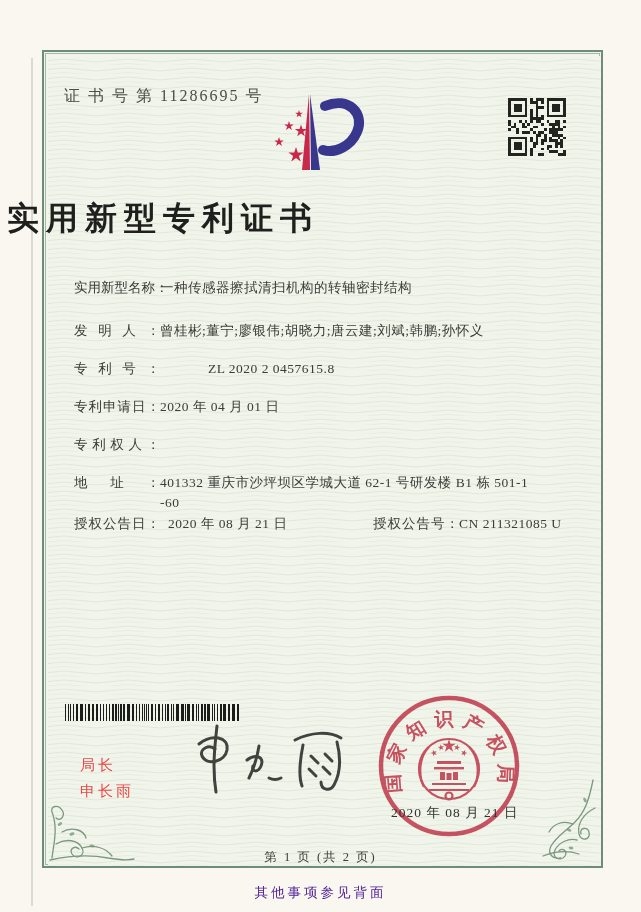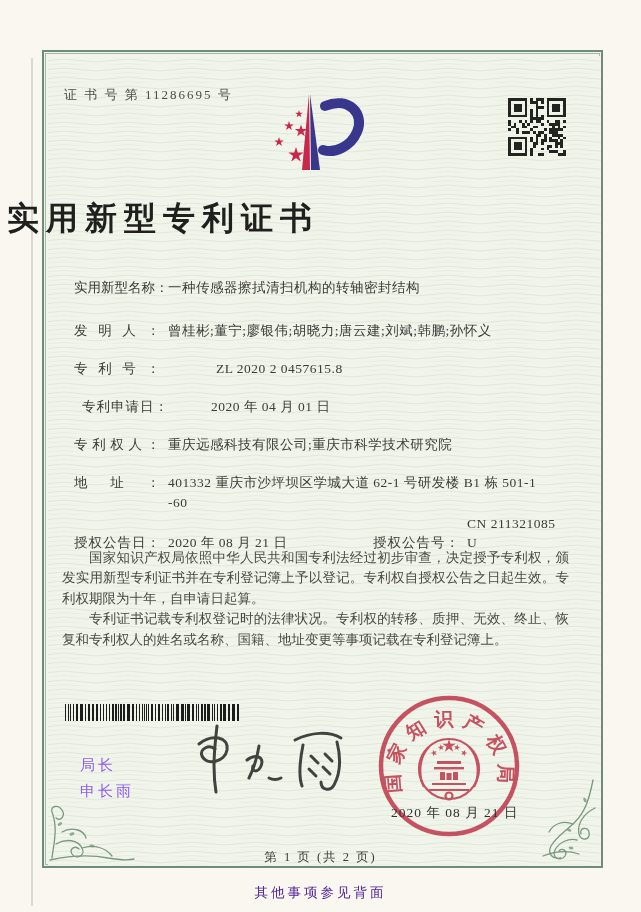--- a/index.html
+++ b/index.html
@@ -17,53 +17,53 @@
   .border-outer {
     position:absolute; left:42px; top:50px; width:561px; height:818px;
     border:2px solid #6e8c77; background:#f1f4ea;
   }
   .border-inner {
     position:absolute; left:1px; top:1px; right:1px; bottom:1px;
     border:1px solid #a3b8a6;
   }
   .guilloche { position:absolute; left:2px; top:2px; right:2px; bottom:2px; pointer-events:none; }
   .cert-number {
-    position:absolute; left:64px; top:86px; font-size:13px; letter-spacing:2px; color:#4c4c48;text-align:center;
+    position:absolute; left:64px; top:86px; font-size:16px; letter-spacing:2px; color:#4c4c48;text-align:center;
   }
   .logo-wrap { position:absolute; left:249px; top:84px; width:134px; height:108px; }
   .qr-wrap { position:absolute; left:508px; top:98px; width:58px; height:58px; }
   .cert-title {
     position:absolute; left:0; right:0; top:197px; 
     font-size:32px; font-weight:bold; letter-spacing:7px; color:#1f1f1d;
     text-indent:7px;
   }
   .fields { position:absolute; left:74px; top:278px; width:495px; font-size:13.5px; color:#3c3c38; }
   .frow { display:flex; align-items:flex-start; line-height:19px; }
   .flabel {
     flex:none; width:86px; white-space:nowrap;
     text-align:justify; text-align-last:justify;
   }
-  .fvalue { margin-left:8px; letter-spacing:.5px;font-family:Liberation Serif, serif; }
+  .fvalue { letter-spacing:.5px;font-family:Liberation Serif, serif; }
   .r-name      { position:absolute; top:0; left:0; right:0; }
   .r-inventors { position:absolute; top:43px; left:0; right:0;align-items:center; }
   .r-patentno  { position:absolute; top:81px; left:0; right:0;gap:48px; }
-  .r-filing    { position:absolute; top:119px; left:8px; right:0;gap:35px; }
+  .r-filing    { position:absolute; top:119px; left:0; right:0; }
   .r-patentee  { position:absolute; top:157px; left:0; right:0; }
   .r-address   { position:absolute; top:195px; left:0; right:0; }
   .r-grant     { position:absolute; top:236px; left:0; right:0;align-items:flex-end; }
   .addr-lines div { line-height:19.5px; letter-spacing:.5px; }
   .grant-val { width:205px; flex:none; margin-left:8px; letter-spacing:.5px; }
   .paragraphs {
     position:absolute; left:62px; top:548px; width:507px;
     font-size:13.5px; line-height:20.4px; text-align:justify; color:#4a4a42;
   }
   .paragraphs p { text-indent:2em; margin:0; }
   .barcode-wrap { position:absolute; left:65px; top:704px; width:175px; height:17px; }
   .director {
-    position:absolute; left:80px; top:752px; font-size:15px; letter-spacing:3px; color:#8b5cf6;
+    position:absolute; left:80px; top:752px; font-size:15px; letter-spacing:3px; color:#ef4444;
   }
   .director div { line-height:26px; }
   .signature-wrap { position:absolute; left:183px; top:718px; width:175px; height:85px; }
   .seal-wrap {
     position:absolute; left:374px; top:689px; width:150px; height:150px;
     mix-blend-mode:multiply; opacity:.93;
   }
   .seal-date {
     position:absolute; left:391px; top:804px; font-size:13.5px; letter-spacing:1px; color:#33332f;
   }
@@ -389,41 +389,36 @@
     <div class="frow r-patentno">
       <span class="flabel">专利号：</span>
       <span class="fvalue">ZL 2020 2 0457615.8</span>
     </div>
     <div class="frow r-filing">
       <span class="flabel">专利申请日：</span>
       <span class="fvalue">2020 年 04 月 01 日</span>
     </div>
     <div class="frow r-patentee">
       <span class="flabel">专利权人：</span>
-      <span class="fvalue">重庆远感科技有限公司;重庆市科学技术研究院</span>
     </div>
     <div class="frow r-address">
       <span class="flabel">地址：</span>
       <span class="fvalue addr-lines">
         <div>401332 重庆市沙坪坝区学城大道 62-1 号研发楼 B1 栋 501-1</div>
         <div>-60</div>
       </span>
     </div>
     <div class="frow r-grant">
       <span class="flabel">授权公告日：</span>
       <span class="grant-val">2020 年 08 月 21 日</span>
       <span class="flabel">授权公告号：</span>
       <span class="fvalue">CN 211321085 U</span>
     </div>
   </div>
 
-  <div class="paragraphs">
-    <p>国家知识产权局依照中华人民共和国专利法经过初步审查，决定授予专利权，颁发实用新型专利证书并在专利登记簿上予以登记。专利权自授权公告之日起生效。专利权期限为十年，自申请日起算。</p>
-    <p>专利证书记载专利权登记时的法律状况。专利权的转移、质押、无效、终止、恢复和专利权人的姓名或名称、国籍、地址变更等事项记载在专利登记簿上。</p>
-  </div>
 
   <div class="barcode-wrap">
     <svg id="barcode-svg" width="175" height="17">
         <rect x="0" y="0" width="1" height="17" fill="#1c1c1a"></rect>
         <rect x="3" y="0" width="1" height="17" fill="#1c1c1a"></rect>
         <rect x="5" y="0" width="1" height="17" fill="#1c1c1a"></rect>
         <rect x="8" y="0" width="1" height="17" fill="#1c1c1a"></rect>
         <rect x="11" y="0" width="2" height="17" fill="#1c1c1a"></rect>
         <rect x="15" y="0" width="3" height="17" fill="#1c1c1a"></rect>
         <rect x="20" y="0" width="1" height="17" fill="#1c1c1a"></rect>

